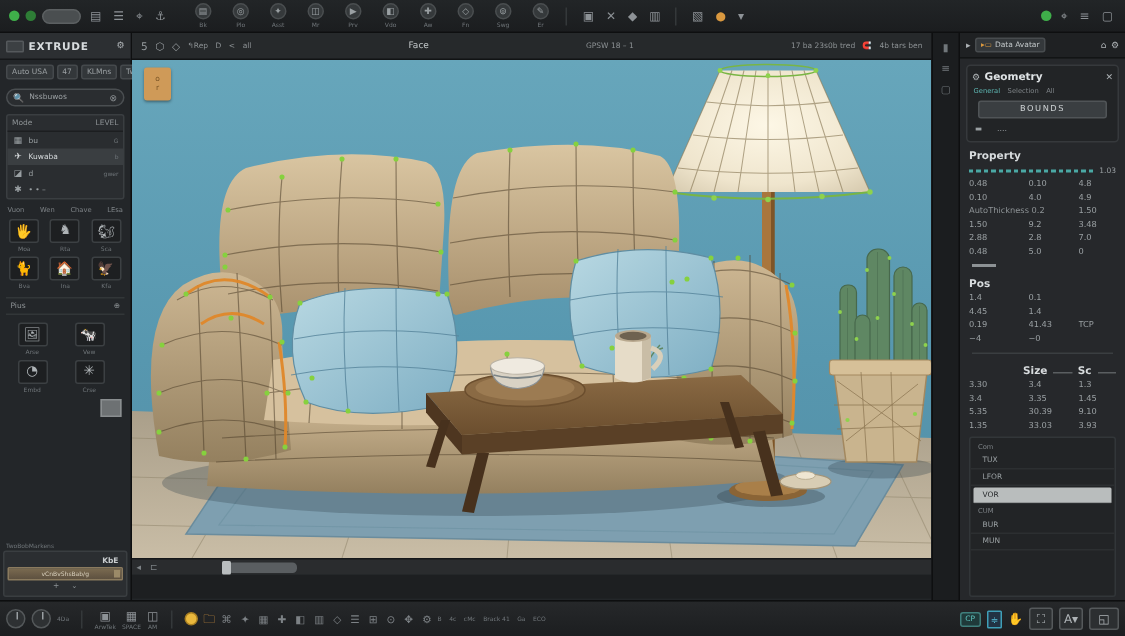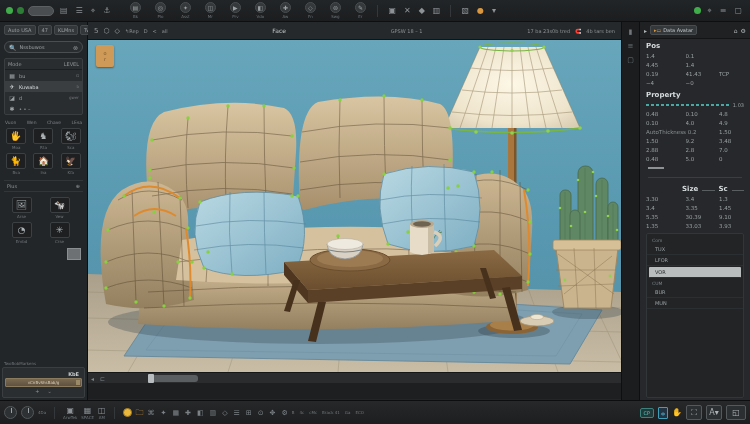--- a/index.html
+++ b/index.html
@@ -212,20 +212,25 @@
     <span class="tb-ico" style="color:#d9983f">●</span>
     <span class="tb-ico">▾</span>
     <span class="spacer"></span>
     <span class="dot"></span>
     <span class="tb-ico">⌖</span>
     <span class="tb-ico">≡</span>
     <span class="tb-ico">▢</span>
   </div>
 
   <div class="left-panel">
+    <div class="lp-head">
+      <span class="ic"></span>
+      <span class="lp-title">EXTRUDE</span>
+      <span style="font-size:6px">⚙</span>
+    </div>
     <div class="lp-modes">
       <span class="chip">Auto USA</span>
       <span class="chip">47</span>
       <span class="chip">KLMns</span>
       <span class="chip">Tw</span>
     </div>
     <div class="lp-search">
       <span class="q">🔍</span>
       <span class="v">Nssbuwos</span>
       <span class="q">⊗</span>
@@ -627,36 +632,35 @@
       <span style="font-size:6px">▸</span>
       <span class="rp-tab">
         <span class="fi">▸▭</span>
         <span>Data Avatar</span>
       </span>
       <span class="spacer"></span>
       <span style="font-size:6px">⌂</span>
       <span style="font-size:6px">⚙</span>
     </div>
 
-
-    <div class="rp-section">
-      <div class="rp-title">Pos</div>
-      <div class="num-grid">
-        <span>1.4</span>
-          <span>0.1</span>
-          <span></span>
-        <span>4.45</span>
-          <span>1.4</span>
-          <span></span>
-        <span>0.19</span>
-          <span>41.43</span>
-          <span>TCP</span>
-        <span>−4</span>
-          <span>−0</span>
-          <span></span>
+    <div class="geo-box">
+      <div class="geo-head">
+        <span style="font-size:6px">⚙</span>
+        <span class="geo-title">Geometry</span>
+        <span style="font-size:6px">✕</span>
+      </div>
+      <div class="geo-tabs">
+        <span class="on">General</span>
+        <span>Selection</span>
+        <span>All</span>
+      </div>
+      <div class="bounds-btn">BOUNDS</div>
+      <div class="mini-btns">
+        <span>▬</span>
+        <span>‥‥</span>
       </div>
     </div>
 
     <div class="rp-section">
       <div class="rp-title">Property</div>
       <div class="teal-row">
         <span class="teal-dash"></span>
         <span class="teal-val">1.03</span>
       </div>
       <div class="num-grid">
@@ -674,20 +678,38 @@
         <span>2.88</span>
           <span>2.8</span>
           <span>7.0</span>
         <span>0.48</span>
           <span>5.0</span>
           <span>0</span>
       </div>
       <div class="dash-btn"></div>
     </div>
 
+    <div class="rp-section">
+      <div class="rp-title">Pos</div>
+      <div class="num-grid">
+        <span>1.4</span>
+          <span>0.1</span>
+          <span></span>
+        <span>4.45</span>
+          <span>1.4</span>
+          <span></span>
+        <span>0.19</span>
+          <span>41.43</span>
+          <span>TCP</span>
+        <span>−4</span>
+          <span>−0</span>
+          <span></span>
+      </div>
+    </div>
+
     <div class="rp-div"></div>
 
     <div class="rp-section">
       <div class="size-head">
         <span class="rp-title" style="margin:0">Size</span>
         <span class="u"></span>
         <span class="rp-title" style="margin:0">Sc</span>
         <span class="u"></span>
       </div>
       <div class="num-grid">

